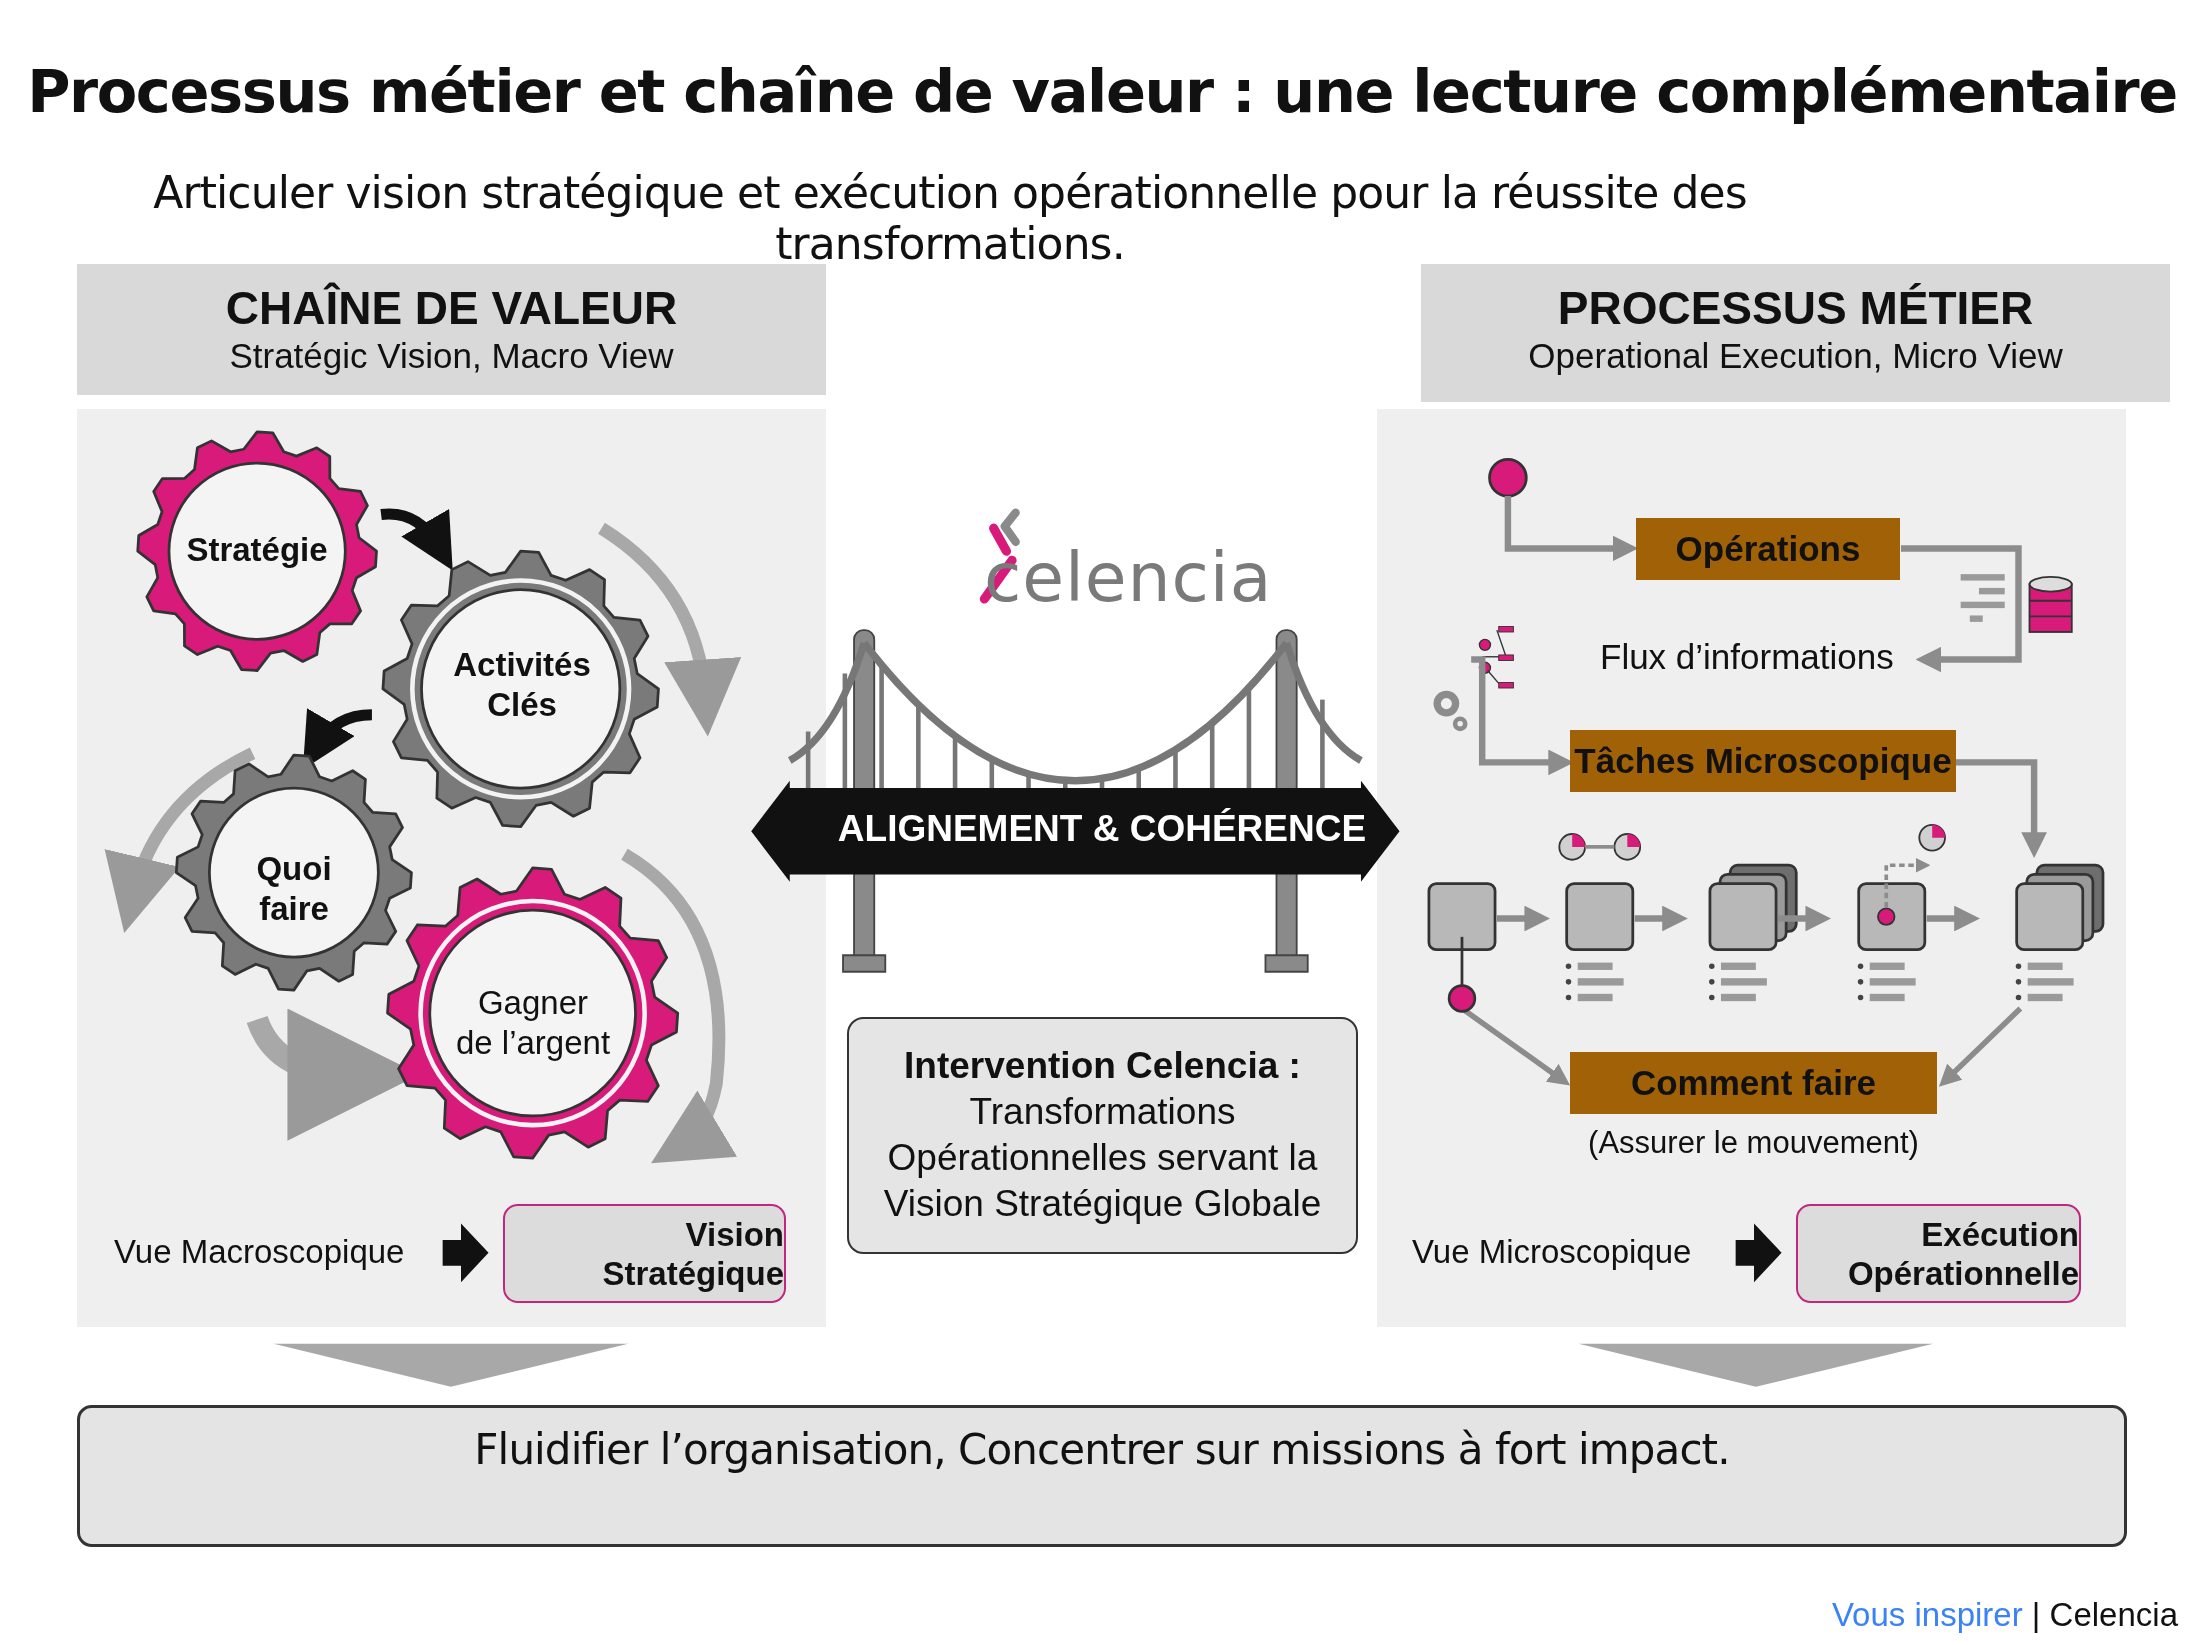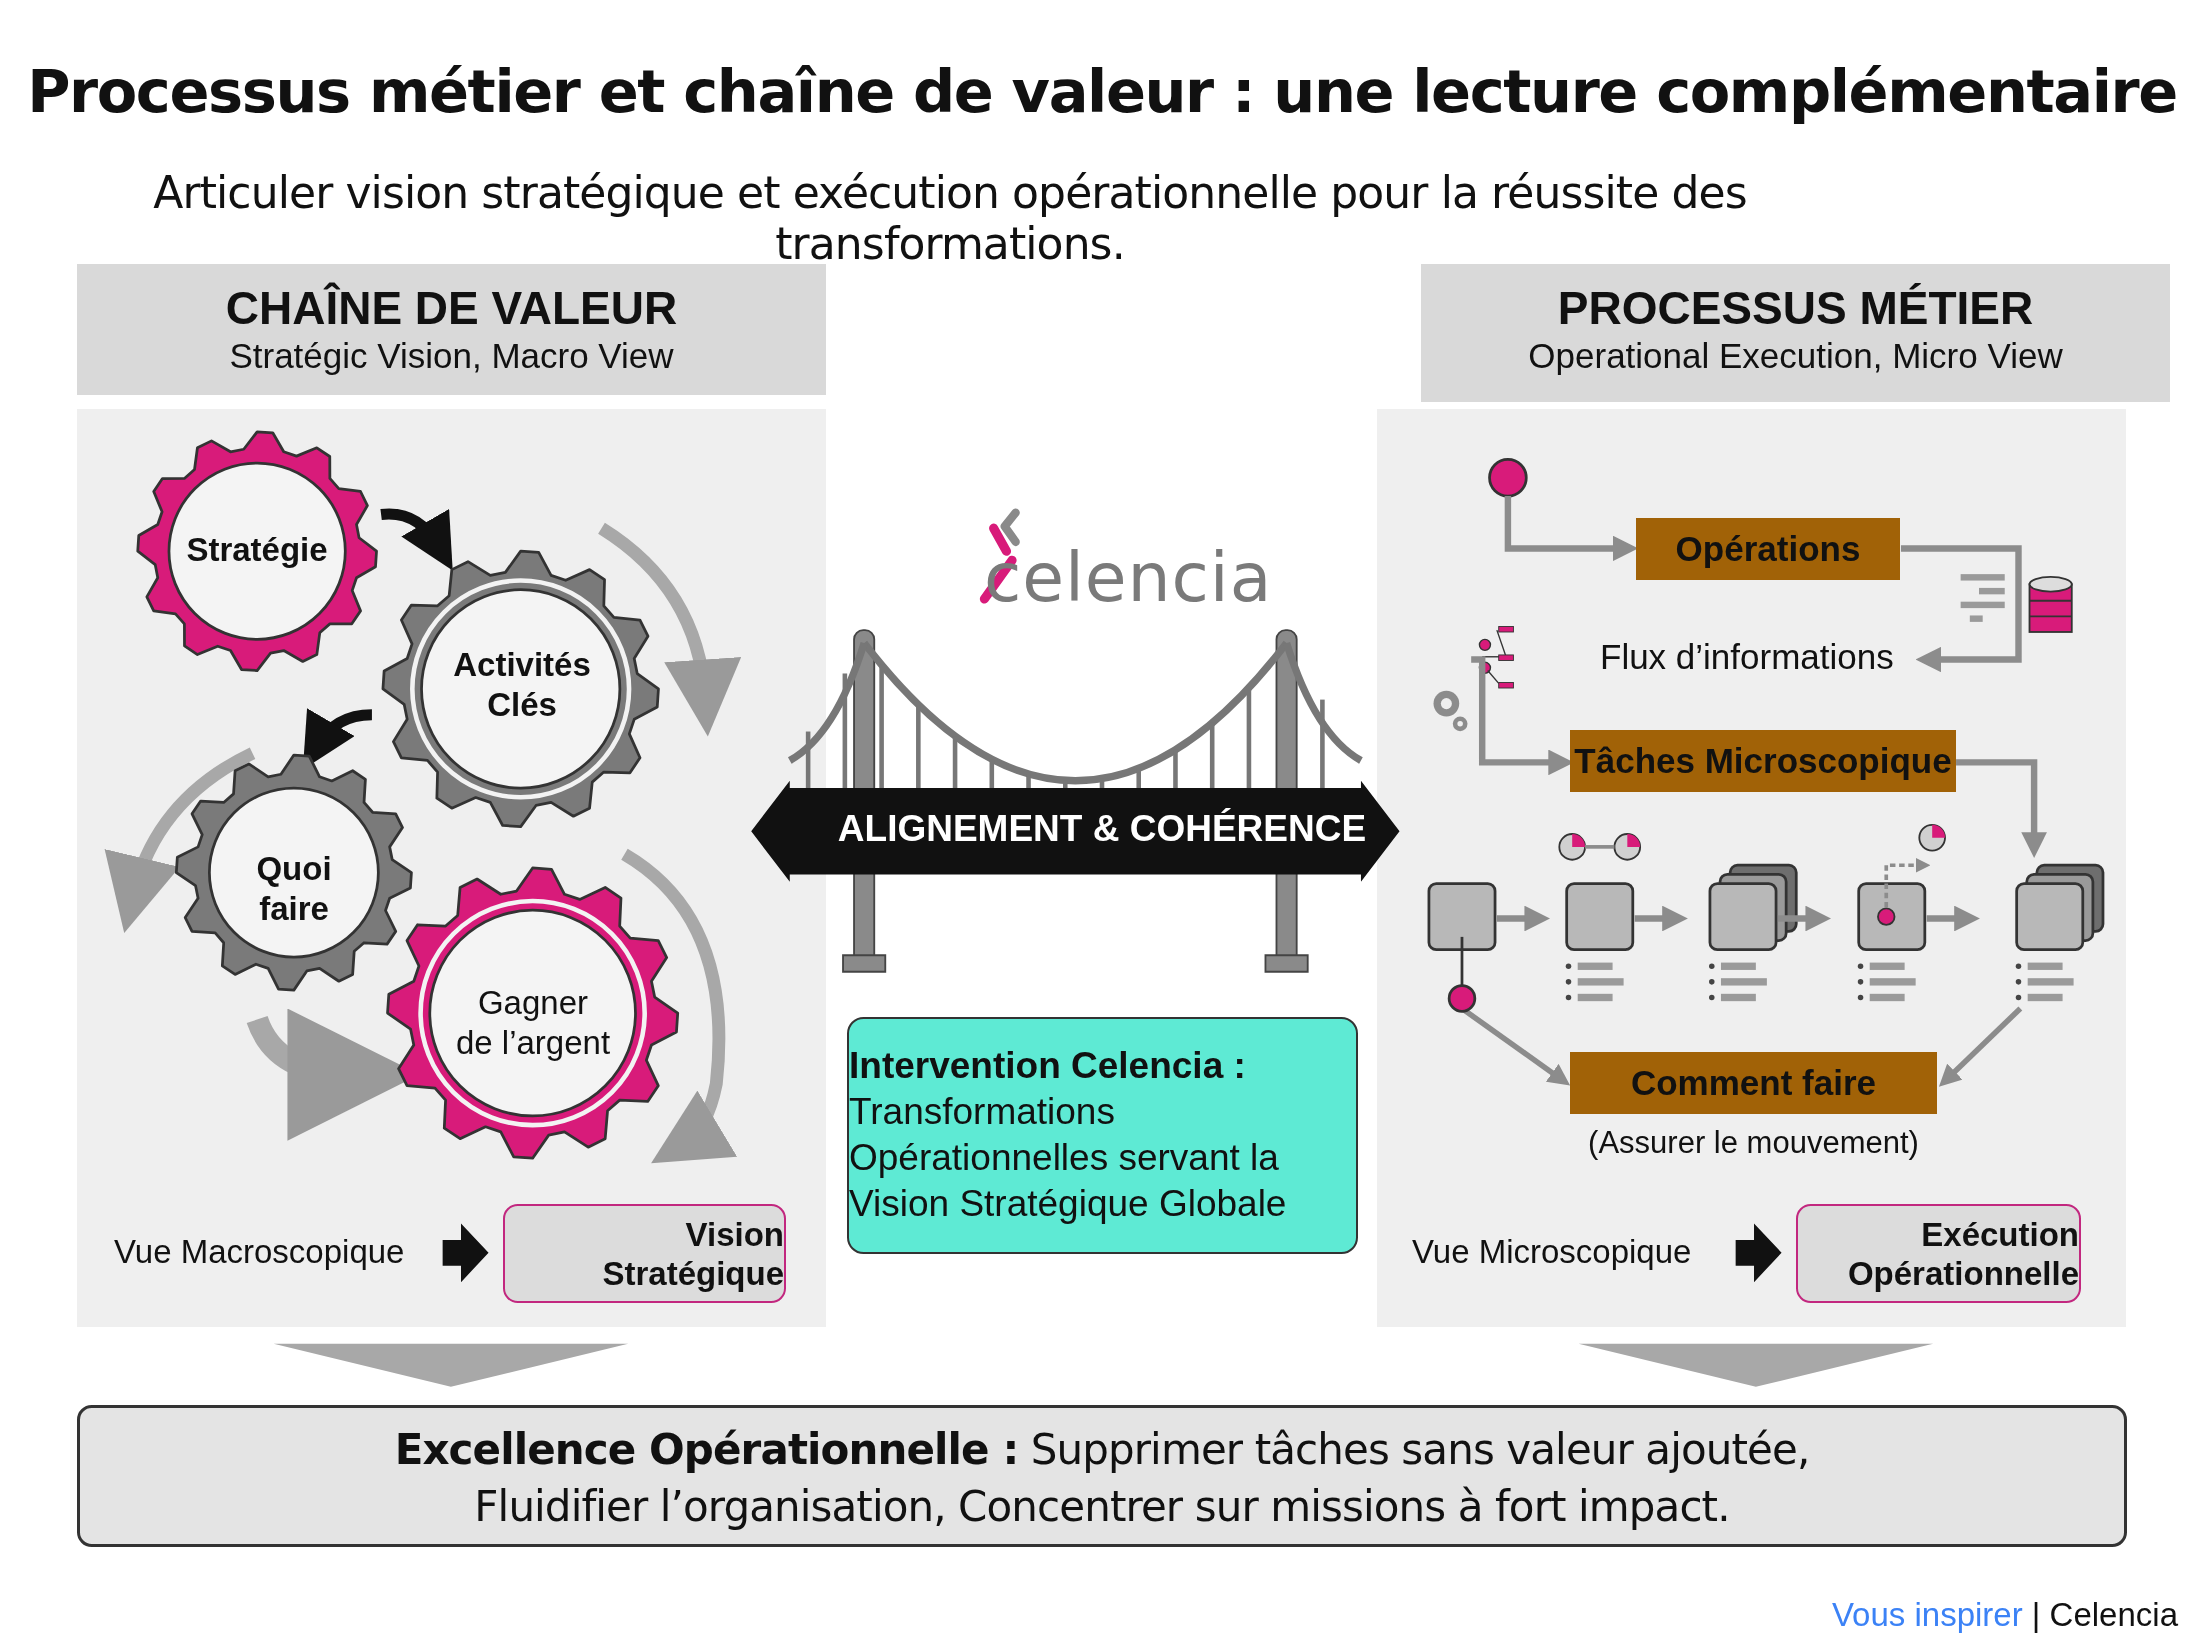--- a/index.html
+++ b/index.html
@@ -16,21 +16,21 @@
   .panel-body { background:#efefef; }
   .gear-label { position:absolute; text-align:center; font-weight:bold; font-size:33px; line-height:40px; color:#111; }
   .gear-label.light { font-weight:normal; }
   .caption { position:absolute; font-size:33px; color:#111; }
   .pinkbox { position:absolute; border:2.8px solid #c2277f; border-radius:14.7px; background:#dcdcdc;
              text-align:right; font-weight:bold; font-size:33px; line-height:39px; box-sizing:border-box;
              display:flex; flex-direction:column; justify-content:center; }
   .graybox { position:absolute; background:#a16207; text-align:center; font-weight:bold; font-size:35px;
              display:flex; align-items:center; justify-content:center; box-sizing:border-box; }
   .interv { position:absolute; left:847px; top:1017px; width:511px; height:237px; border:2.8px solid #333;
-            border-radius:16.5px; background:#5eead4; box-sizing:border-box; text-align:left;
+            border-radius:16.5px; background:#e5e5e5; box-sizing:border-box; text-align:center;
             font-size:37px; line-height:46px; padding-top:24px; }
   .interv b { display:block; }
   .bottom-box { position:absolute; left:77px; top:1405px; width:2050px; height:142px; border:3.7px solid #333;
                 border-radius:14.7px; background:#e4e4e4; box-sizing:border-box; text-align:center;
                 font-family:"DejaVu Sans", sans-serif; font-size:42px; letter-spacing:-0.9px; line-height:57px; padding-top:13px; }
   .footer { position:absolute; right:26px; top:1596px; font-size:33px; }
   .bridge-label { position:absolute; left:808px; width:588px; top:808px; text-align:center; color:#fff;
                   font-weight:bold; font-size:37px; letter-spacing:0; }
   .logo-text { position:absolute; left:984px; top:538px; font-family:"DejaVu Sans", sans-serif; font-size:68px;
                color:#7a7a7a; font-weight:normal; letter-spacing:0.9px; }
@@ -274,22 +274,19 @@
 <div class="graybox" style="left:1570px;top:1052px;width:367px;height:62px;">Comment faire</div>
 <div class="abs" style="left:1478px;width:551px;top:1125px;text-align:center;font-size:31px;">(Assurer le mouvement)</div>
 
 <div class="caption" style="left:1412px;top:1233px;">Vue Microscopique</div>
 <div class="pinkbox" style="left:1796px;top:1204px;width:285px;height:99px;">
   <div>Exécution</div>
   <div>Opérationnelle</div>
 </div>
 
 <div class="bottom-box">
-  <div>
-    <b>Excellence Opérationnelle :</b><span> Supprimer tâches sans valeur ajoutée,</span>
-  </div>
   <div>Fluidifier l’organisation, Concentrer sur missions à fort impact.</div>
 </div>
 
 <div class="footer">
   <span style="color:#3b82f6;">Vous inspirer</span><span> | </span><span>Celencia</span>
 </div>
 
 
 </body></html>

